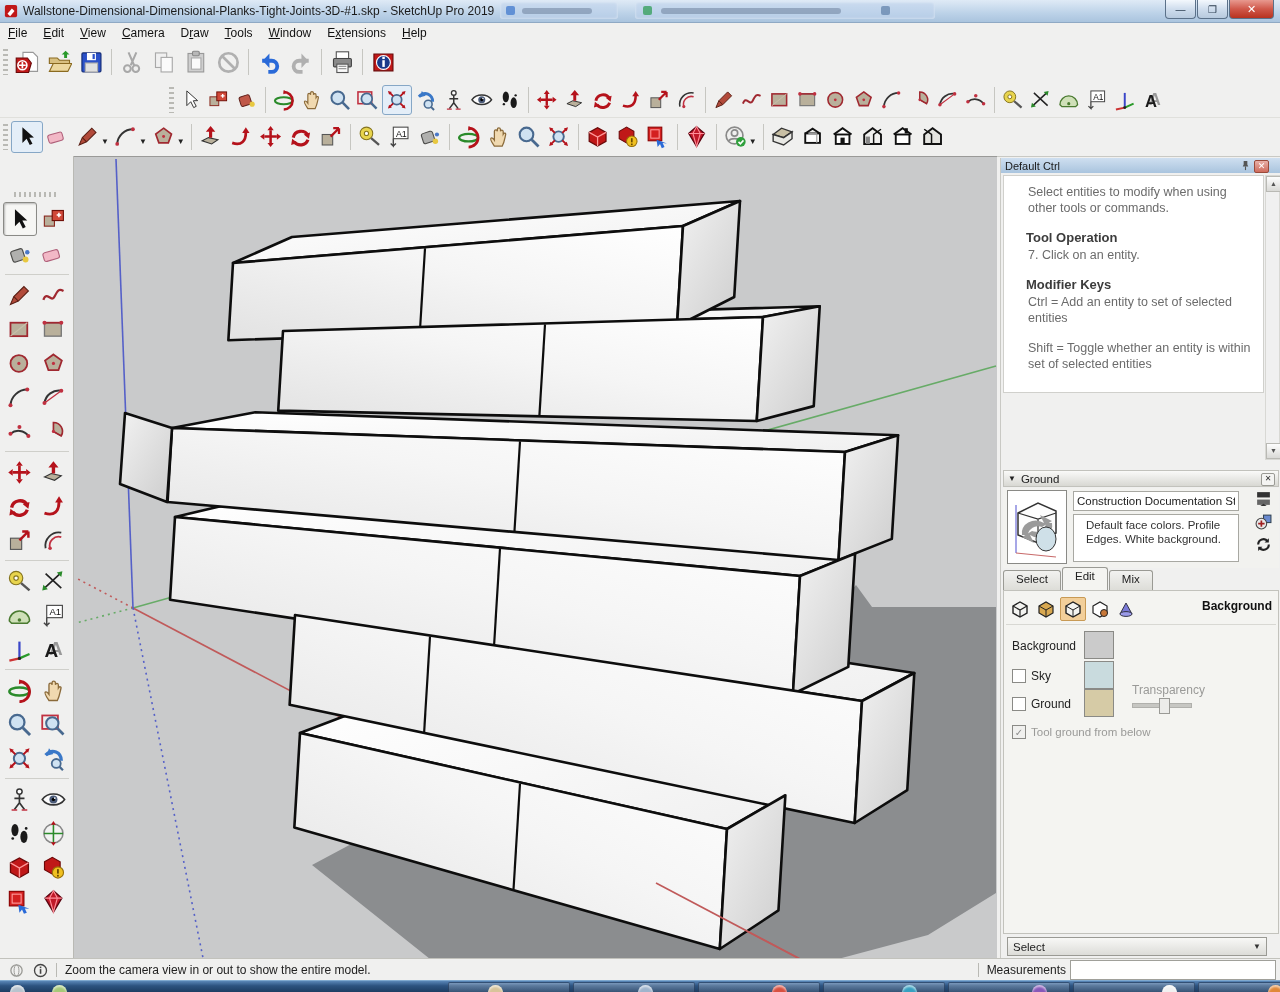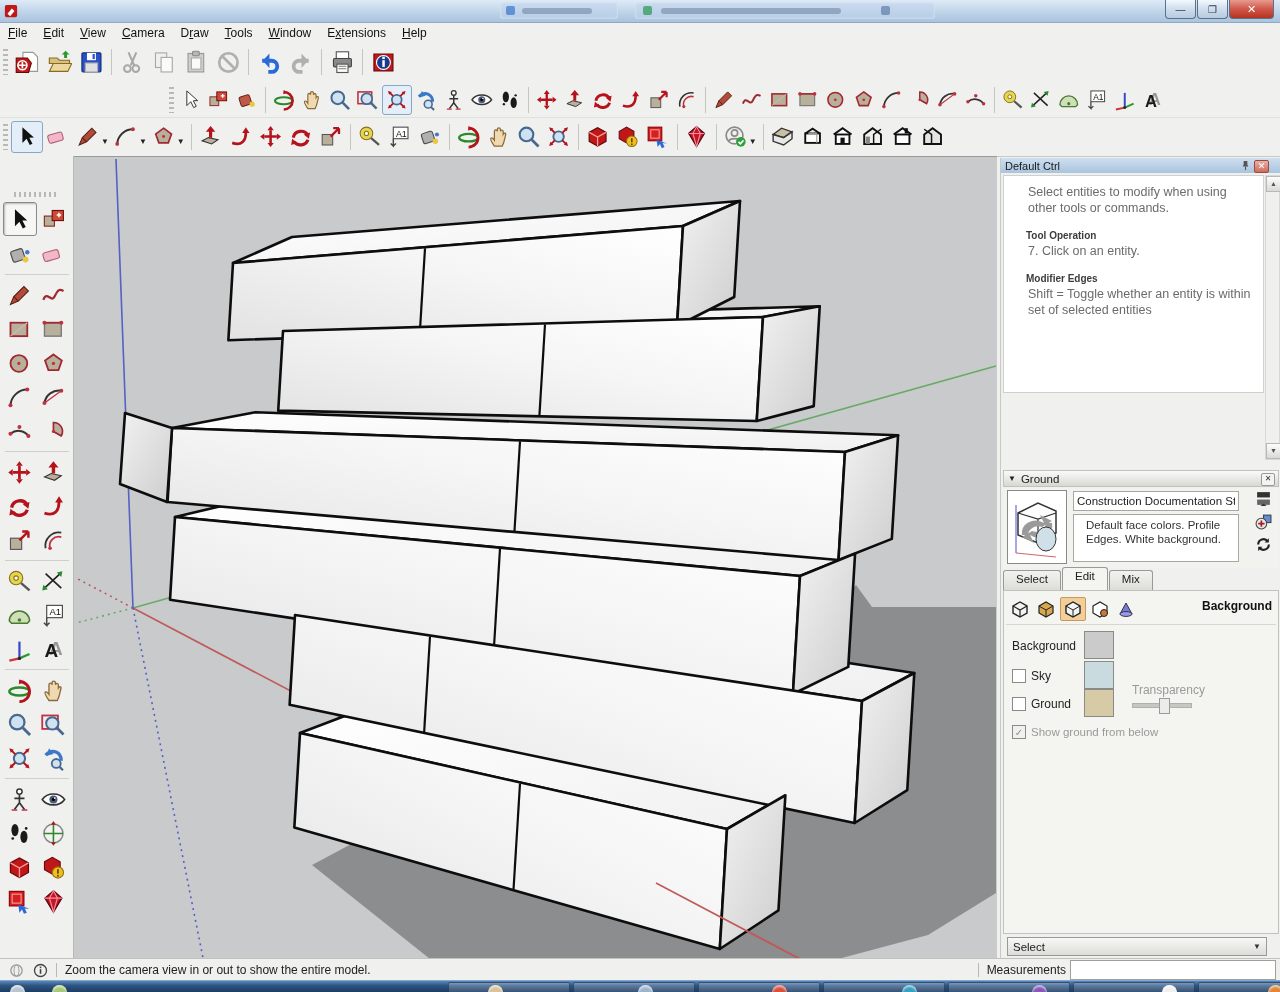--- a/index.html
+++ b/index.html
@@ -42,21 +42,21 @@
   
   .viewport{position:absolute;left:74px;top:156px;width:923px;height:802px;background:#c9cacb;border-top:1px solid #9a9a98;}
   .viewport svg{display:block;}
   
   .tray{position:absolute;left:1000px;top:158px;width:280px;height:800px;background:#f0f0ef;border-left:1px solid #c9c9c4;}
   .tray-header{position:absolute;left:0;top:0;width:280px;height:15px;background:linear-gradient(#cfdff0,#a9c4de);display:flex;align-items:center;font-size:11px;color:#1a1a1a;padding-left:4px;box-sizing:border-box;}
   .tray-pin{position:absolute;right:30px;top:2px;width:11px;height:11px;}
   .tray-close{position:absolute;right:12px;top:2px;width:13px;height:11px;background:linear-gradient(#e8b0a8,#cf6b5c);border:1px solid #9a4a3a;color:#fff;font-size:9px;line-height:10px;text-align:center;border-radius:2px;}
   .instructor{position:absolute;left:2px;top:17px;width:261px;height:218px;background:#fff;border:1px solid #d0d0cc;box-sizing:border-box;overflow:hidden;padding:8px 6px 4px 24px;}
   .instructor p{margin:0 0 14px 0;font-size:12.5px;line-height:16px;color:#6b6b6b;}
-  .instr-h{font-size:10px;font-weight:bold;color:#3c3c3c;margin:0 0 2px -2px;}
+  .instr-h{font-size:13px;font-weight:bold;color:#3c3c3c;margin:0 0 2px -2px;}
   .instr-li{font-size:12.5px;line-height:16px;color:#6b6b6b;margin:0;}
   .vscroll{position:absolute;right:1px;top:17px;width:15px;height:285px;background:#f0f0f0;border:1px solid #d8d8d4;box-sizing:border-box;}
   .vs-btn{position:absolute;left:0;width:13px;height:14px;background:linear-gradient(#fdfdfd,#d9d9d6);border:1px solid #b9b9b4;font-size:7px;color:#555;text-align:center;line-height:13px;}
   .vs-up{top:0;}
   .vs-down{bottom:0;}
   
   .styles-header{position:absolute;left:2px;top:312px;width:276px;height:17px;background:linear-gradient(#fafaf8,#d8d8d3);border:1px solid #c2c2bc;box-sizing:border-box;display:flex;align-items:center;font-size:11.5px;color:#222;padding-left:4px;}
   .styles-close{position:absolute;right:3px;top:2px;width:12px;height:11px;border:1px solid #9a9a94;background:#f4f4f2;font-size:8px;line-height:10px;text-align:center;color:#333;border-radius:2px;}
   .styles-body{position:absolute;left:2px;top:330px;width:276px;height:80px;background:#f2f2ef;}
   .style-thumb{position:absolute;left:4px;top:2px;width:58px;height:72px;background:#fff;border:1px solid #8a8a86;}
@@ -98,20 +98,21 @@
 </head>
 <body>
 
 <div class="app">
 
   <div class="titlebar">
     <svg class="title-icon" viewBox="0 0 16 16">
         <rect x="1" y="1" width="14" height="14" rx="2" fill="#c01818"></rect>
         <path d="M4 11l5-6 3 3-5 6z" fill="#fff"></path>
       </svg>
+    <span class="title-text">Wallstone-Dimensional-Dimensional-Planks-Tight-Joints-3D-#1.skp - SketchUp Pro 2019</span>
     <div class="ghost" style="left:500px;width:118px;">
         <span class="dot" style="left:6px;background:#4a7fd0;"></span>
         <span class="blur" style="left:22px;width:70px;"></span>
       </div>
     <div class="ghost" style="left:635px;width:300px;">
         <span class="dot" style="left:8px;background:#3aa060;"></span>
         <span class="blur" style="left:26px;width:180px;"></span>
         <span class="dot" style="left:246px;background:#6a8ab0;"></span>
       </div>
     <div class="winbtns">
@@ -1218,22 +1219,23 @@
     <svg class="tray-pin" viewBox="0 0 12 12">
         <path d="M4 1h4v4l1 2H3l1-2z" fill="#555"></path>
         <path d="M6 7v4" stroke="#555" stroke-width="1.2"></path>
       </svg>
     <div class="tray-close">✕</div>
 
     <div class="instructor">
       <p>Select entities to modify when using other tools or commands.</p>
       <div class="instr-h">Tool Operation</div>
       <p class="instr-li" style="margin-bottom:14px;">7. Click on an entity.</p>
-      <div class="instr-h">Modifier Edges</div>
+      <div class="instr-h">Modifier Keys</div>
       <div id="modifiers">
+          <p class="instr-li">Ctrl = Add an entity to set of selected entities</p>
           <p class="instr-li">Shift = Toggle whether an entity is within set of selected entities</p>
         </div>
 
     </div>
     <div class="vscroll">
       <div class="vs-btn vs-up">▲</div>
       <div class="vs-btn vs-down">▼</div>
     </div>
 
     <div class="styles-header">
@@ -1334,21 +1336,21 @@
       <div class="fieldrow gray" style="top:92px;left:128px;">
           <span>Transparency</span>
         </div>
       <div style="position:absolute;top:105px;left:0;width:276px;height:20px;">
         <div class="slider-track">
             <div class="slider-thumb"></div>
           </div>
       </div>
       <div class="fieldrow gray" style="top:134px;">
           <span class="cb dis">✓</span>
-          <span style="font-size:11.5px;">Show ground from below</span>
+          <span style="font-size:11.5px;">Tool ground from below</span>
         </div>
     </div>
 
     <div class="bottom-combo">
       <span>Select</span>
       <span class="combo-arrow">▼</span>
     </div>
   </div>
 
   <div class="statusbar">

